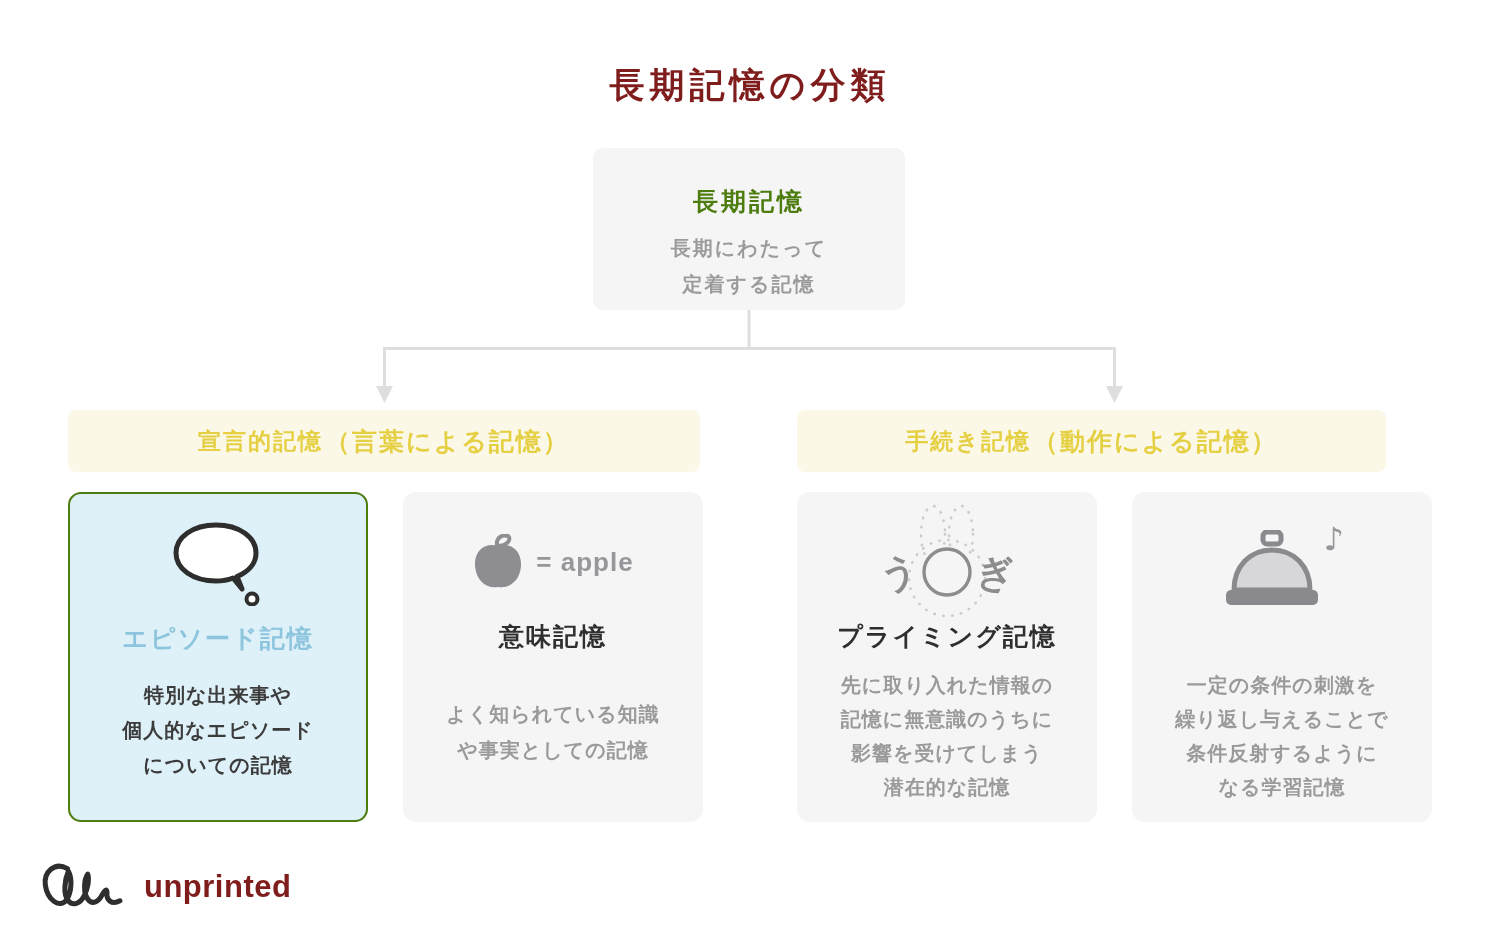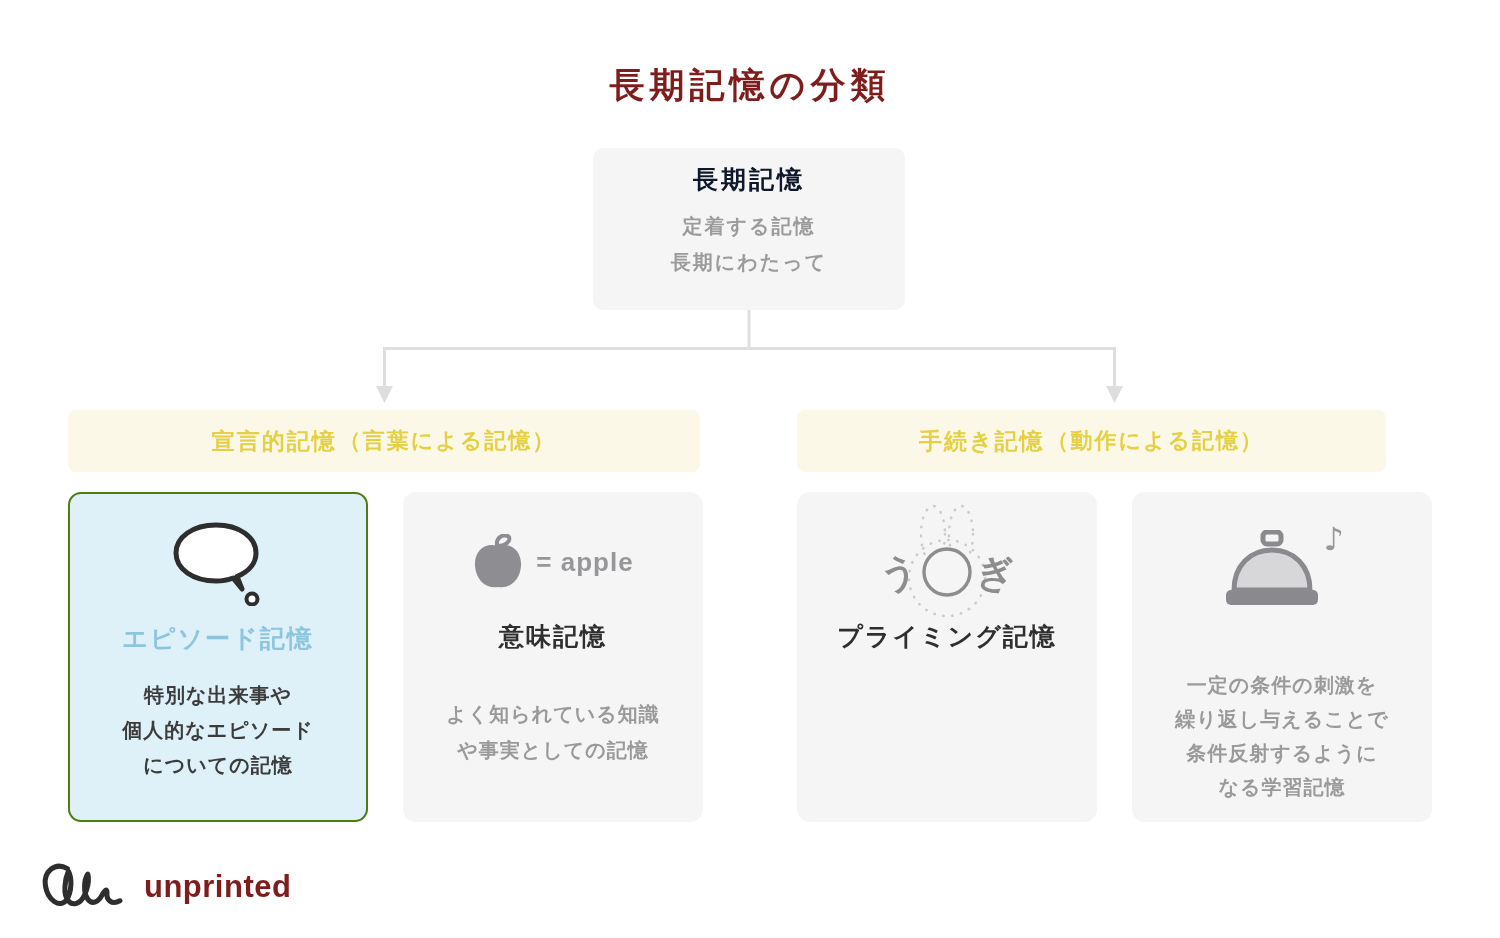--- a/index.html
+++ b/index.html
@@ -12,34 +12,34 @@
   
   .page-title{
     left:0;top:62px;width:1500px;text-align:center;
     font-size:35px;font-weight:bold;letter-spacing:5px;color:#7f1d1d;
   }
   
   .root-box{
     left:593px;top:148px;width:312px;height:162px;
     background:#f5f5f6;border-radius:10px;text-align:center;
   }
-  .root-title{margin-top:15px;font-size:25px;font-weight:bold;letter-spacing:3px;color:#0f172a;}
+  .root-title{margin-top:37px;font-size:25px;font-weight:bold;letter-spacing:3px;color:#4d7c0f;}
   .root-desc{margin-top:12px;font-size:20px;font-weight:bold;line-height:36px;letter-spacing:2px;color:#9b9b9b;}
   
   svg.connector{left:0;top:0;pointer-events:none;}
   
   .band{
     top:410px;height:62px;background:#fcf8e7;border-radius:8px;
     display:flex;align-items:center;justify-content:center;
     color:#e5cf42;font-weight:bold;letter-spacing:2px;white-space:nowrap;
   }
   .band-left{left:68px;width:632px;}
   .band-right{left:797px;width:589px;}
   .band-label{font-size:23px;}
-  .band-sub{font-size:22px;margin-left:2px;}
+  .band-sub{font-size:25px;margin-left:2px;}
   
   .card{
     top:492px;width:300px;height:330px;border-radius:13px;
     background:#f5f5f6;box-sizing:border-box;text-align:center;
   }
   .card-1{left:68px;background:#def0f8;border:2px solid #4d7c0f;}
   .card-2{left:403px;}
   .card-3{left:797px;}
   .card-4{left:1132px;}
   .card-title{
@@ -82,22 +82,22 @@
     <line x1="384.5" y1="348" x2="384.5" y2="388"></line>
     <line x1="1114.5" y1="348" x2="1114.5" y2="388"></line>
   </g>
   <polygon points="376,386 393,386 384.5,403" fill="#dedede"></polygon>
   <polygon points="1106,386 1123,386 1114.5,403" fill="#dedede"></polygon>
 </svg>
 
 <div class="abs root-box">
   <div class="root-title">長期記憶</div>
   <div class="root-desc">
+    <div>長期にわたって</div>
     <div>定着する記憶</div>
-    <div>長期にわたって</div>
   </div>
 </div>
 
 <div class="abs band band-left">
   <span class="band-label">宣言的記憶</span>
   <span class="band-sub">（言葉による記憶）</span>
 </div>
 <div class="abs band band-right">
   <span class="band-label">手続き記憶</span>
   <span class="band-sub">（動作による記憶）</span>
@@ -140,20 +140,26 @@
         <ellipse cx="66" cy="32" rx="12" ry="28"></ellipse>
         <ellipse cx="94" cy="32" rx="12" ry="28"></ellipse>
         <circle cx="80" cy="76" r="38"></circle>
       </g>
       <circle cx="80" cy="70" r="23" fill="#f5f5f6" stroke="#8d8d8d" stroke-width="3.4"></circle>
       <text x="32" y="84" text-anchor="middle" font-size="38" font-weight="bold" fill="#8d8d8d">う</text>
       <text x="128" y="84" text-anchor="middle" font-size="38" font-weight="bold" fill="#8d8d8d">ぎ</text>
     </svg>
   </div>
   <div class="card-title">プライミング記憶</div>
+  <div class="card-body">
+    <div>先に取り入れた情報の</div>
+    <div>記憶に無意識のうちに</div>
+    <div>影響を受けてしまう</div>
+    <div>潜在的な記憶</div>
+  </div>
 </div>
 
 <div class="abs card card-4">
   <div class="icon-wrap">
     <div class="bell-box">
       <svg width="104" height="80" viewBox="0 0 104 80">
         <rect x="43" y="2" width="18" height="12" rx="4" fill="none" stroke="#8a8a8e" stroke-width="5"></rect>
         <path d="M14 60 C14 36 30 20 52 20 C74 20 90 36 90 60 Z" fill="#d7d7da" stroke="#8a8a8e" stroke-width="5" stroke-linejoin="round"></path>
         <rect x="6" y="60" width="92" height="15" rx="5" fill="#8a8a8e"></rect>
       </svg>

